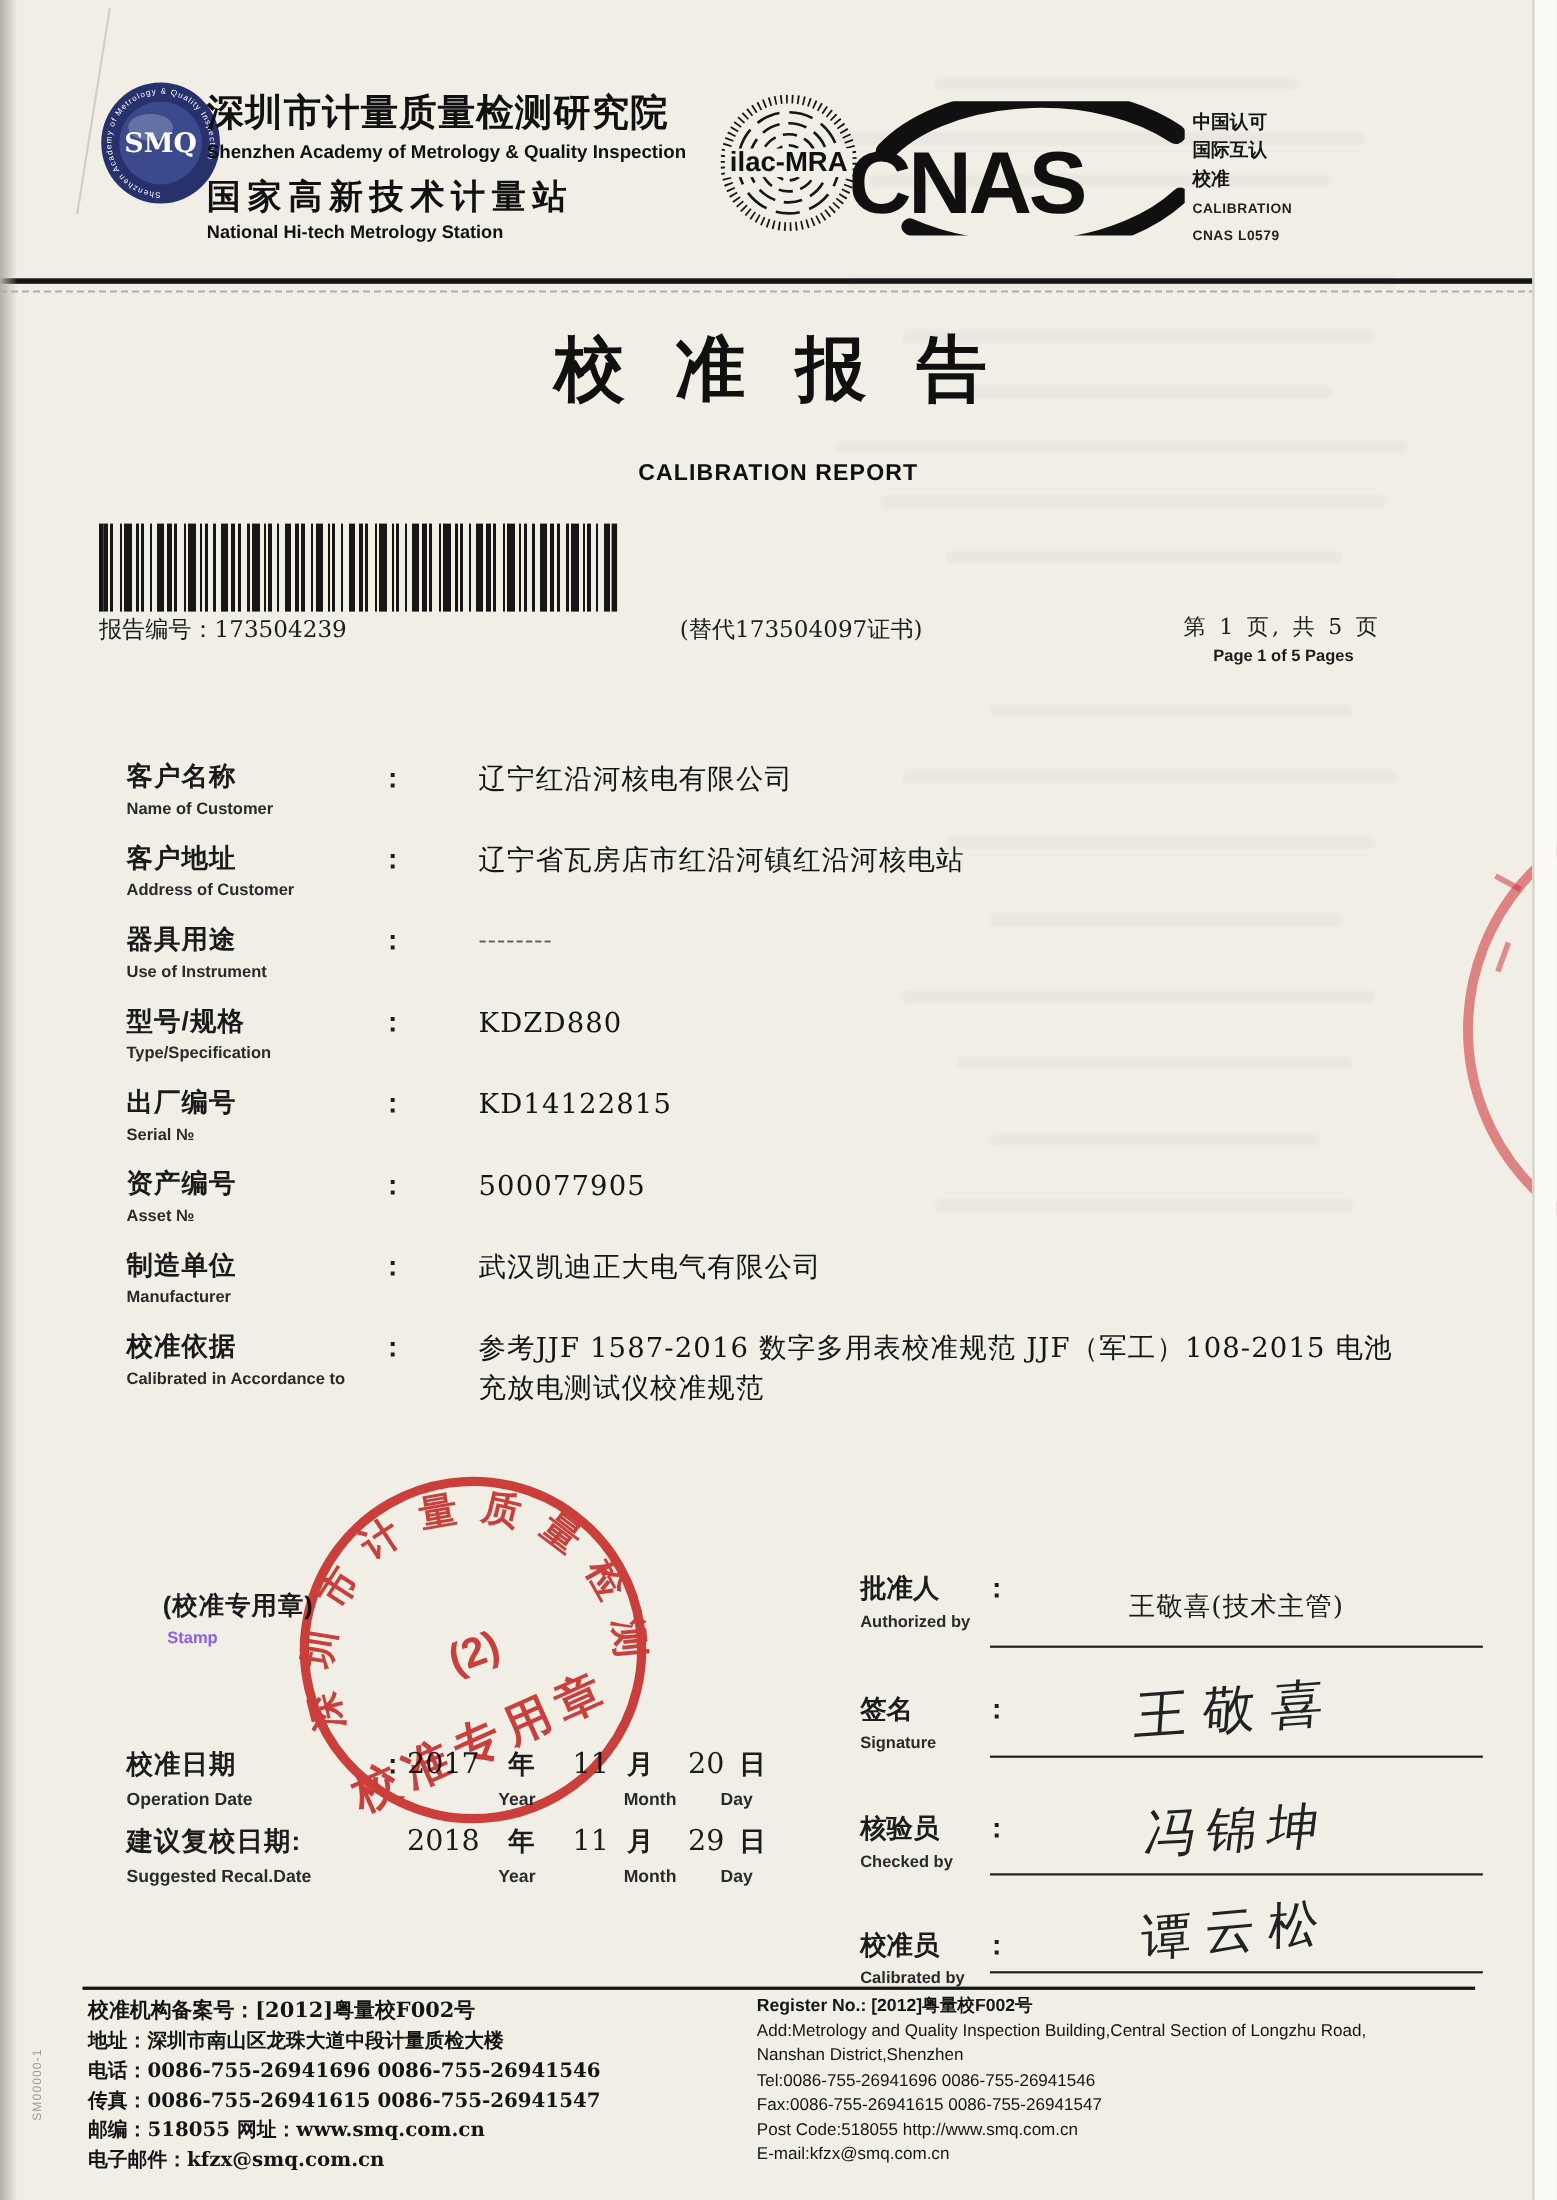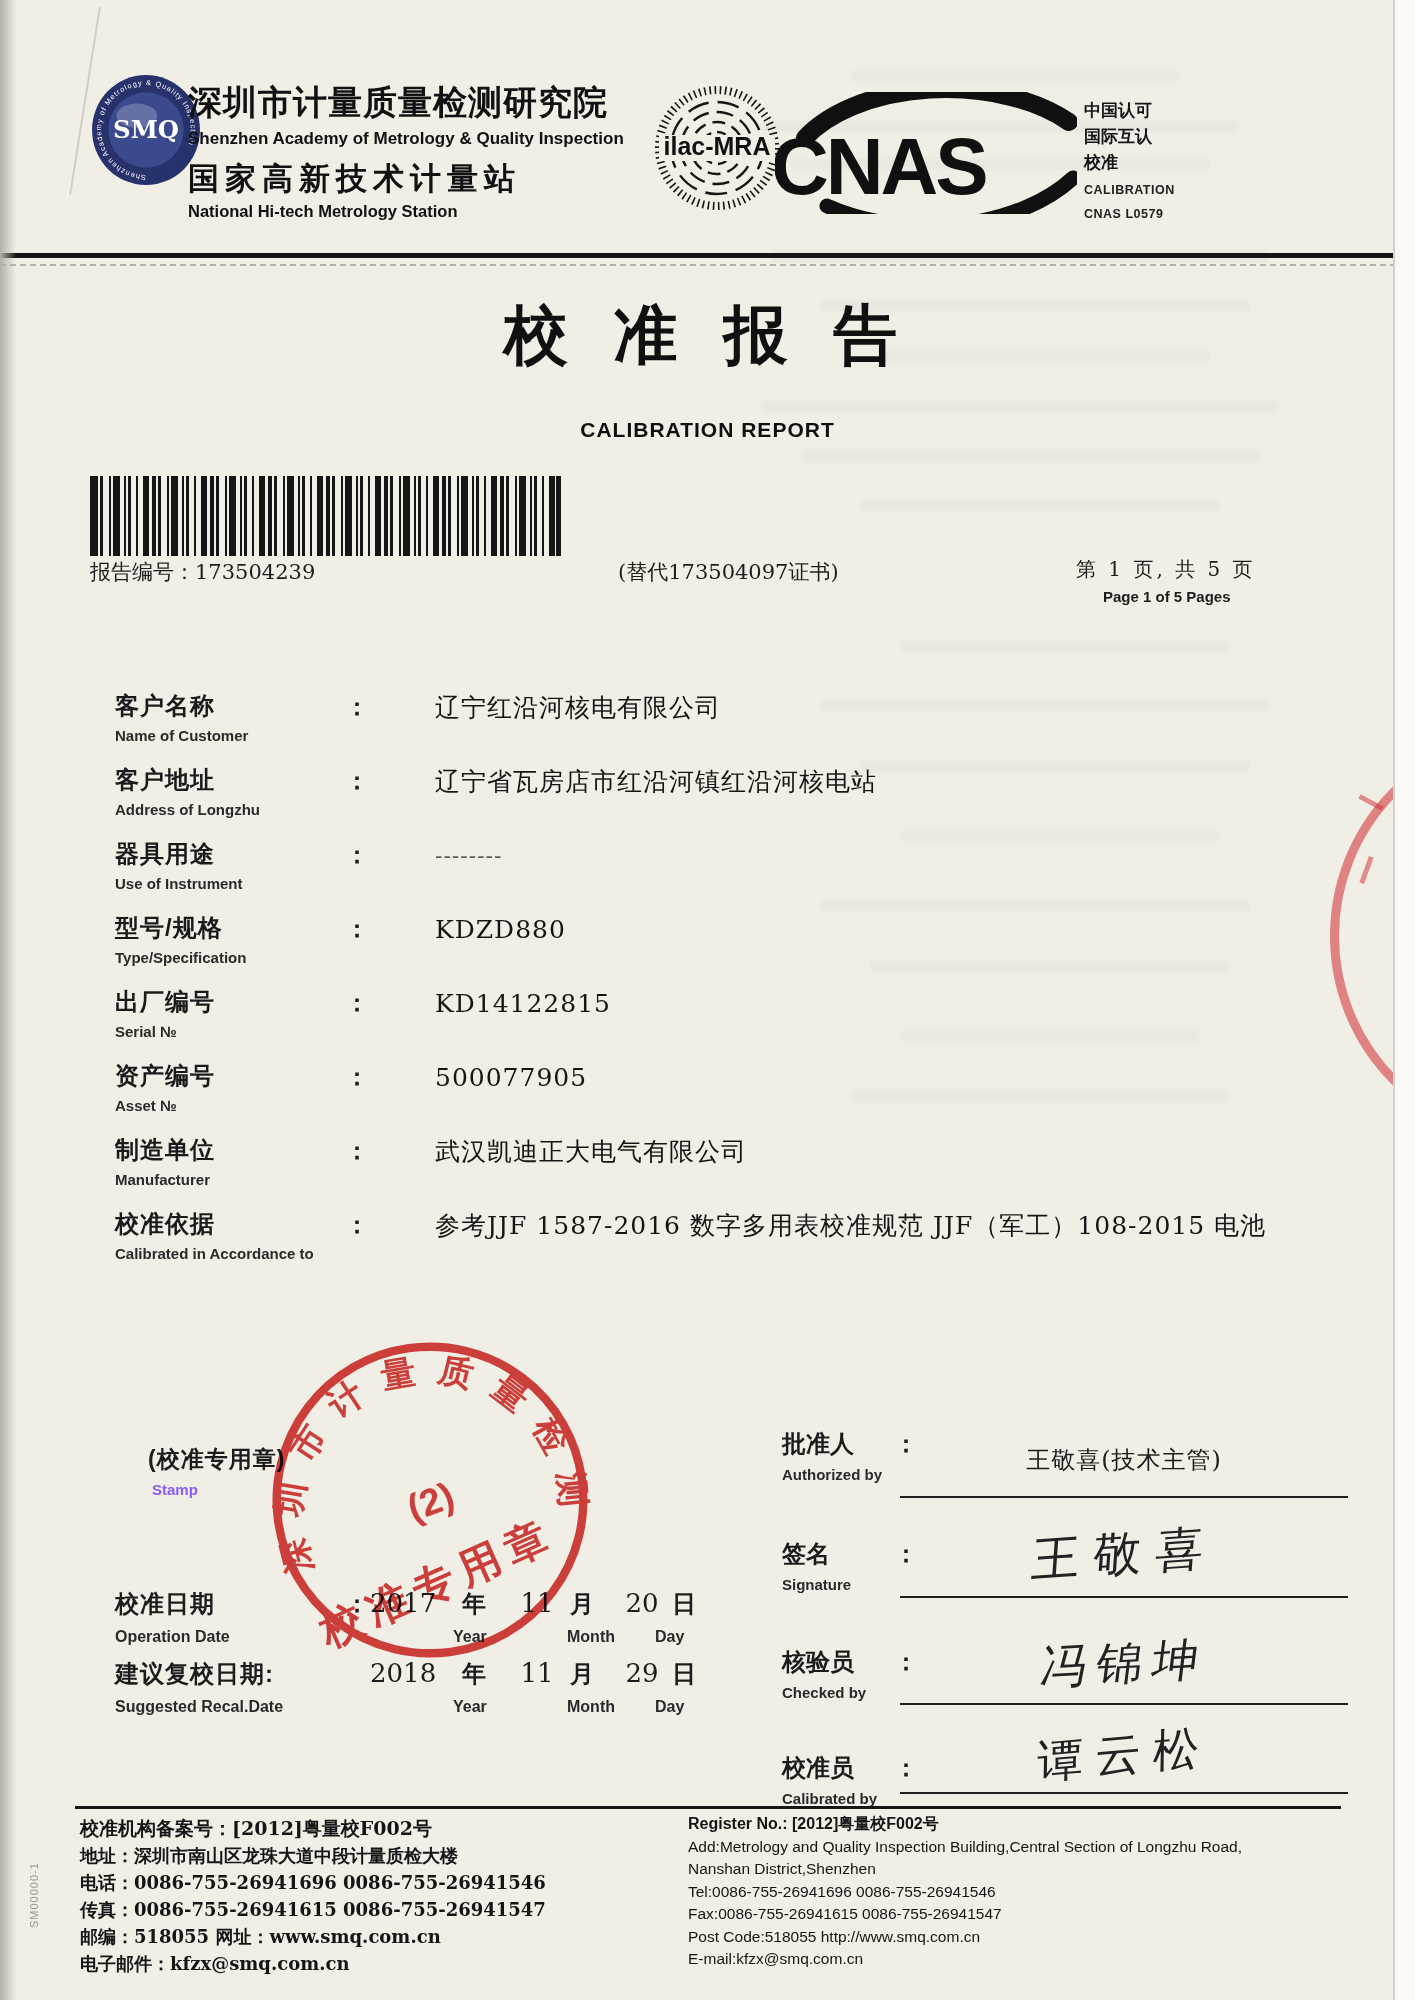--- a/index.html
+++ b/index.html
@@ -192,21 +192,21 @@
       <div class="f-label">
           <div class="f-cn">客户名称</div>
         <div class="f-en">Name of Customer</div>
         </div>
       <div class="f-colon">：</div>
       <div class="f-value serif">辽宁红沿河核电有限公司</div>
     </div>
     <div class="frow">
       <div class="f-label">
           <div class="f-cn">客户地址</div>
-        <div class="f-en">Address of Longzhu</div>
+        <div class="f-en">Address of Customer</div>
         </div>
       <div class="f-colon">：</div>
       <div class="f-value serif">辽宁省瓦房店市红沿河镇红沿河核电站</div>
     </div>
     <div class="frow">
       <div class="f-label">
           <div class="f-cn">器具用途</div>
         <div class="f-en">Use of Instrument</div>
         </div>
       <div class="f-colon">：</div>
@@ -245,20 +245,21 @@
       <div class="f-value serif">武汉凯迪正大电气有限公司</div>
     </div>
     <div class="frow">
       <div class="f-label">
           <div class="f-cn">校准依据</div>
         <div class="f-en">Calibrated in Accordance to</div>
         </div>
       <div class="f-colon">：</div>
       <div class="f-value serif">
         <div>参考JJF 1587-2016 数字多用表校准规范  JJF（军工）108-2015 电池</div>
+        <div>充放电测试仪校准规范</div>
       </div>
     </div>
   </div>
 
   <div class="stamp-label">
     <div class="cn">(校准专用章)</div>
     <div class="en">Stamp</div>
   </div>
 
   <div class="seal">

